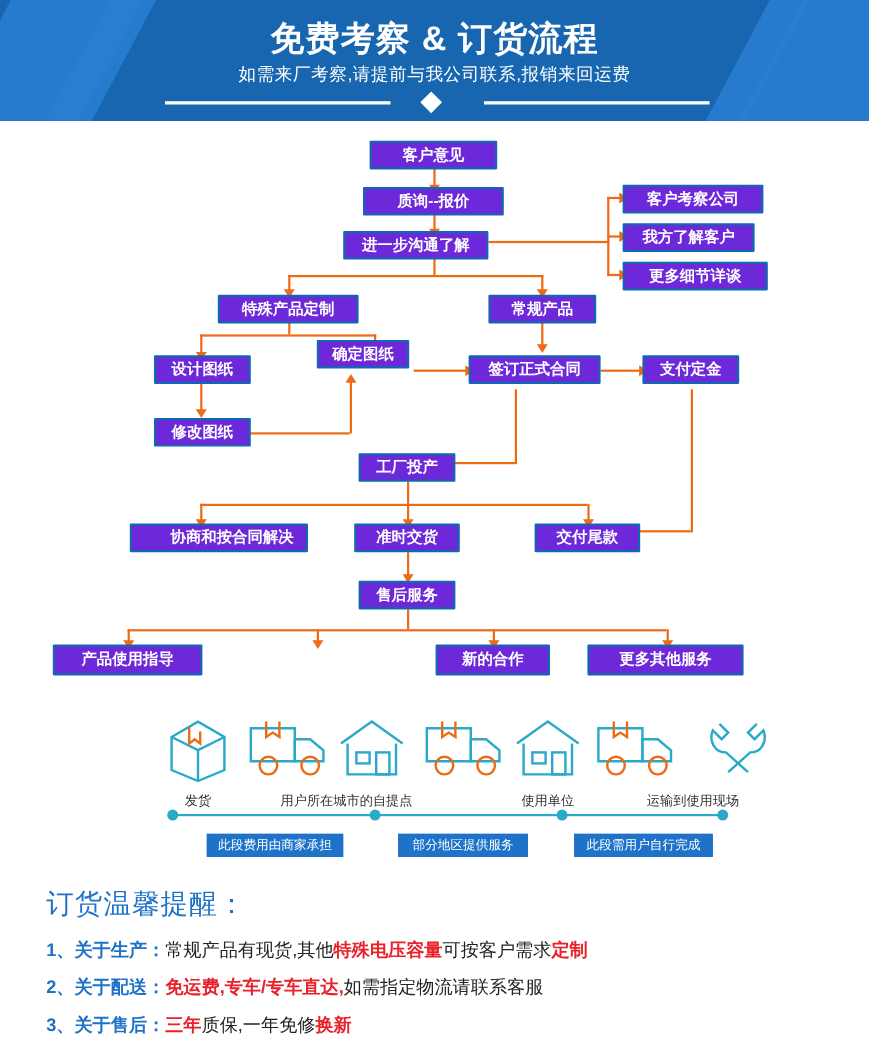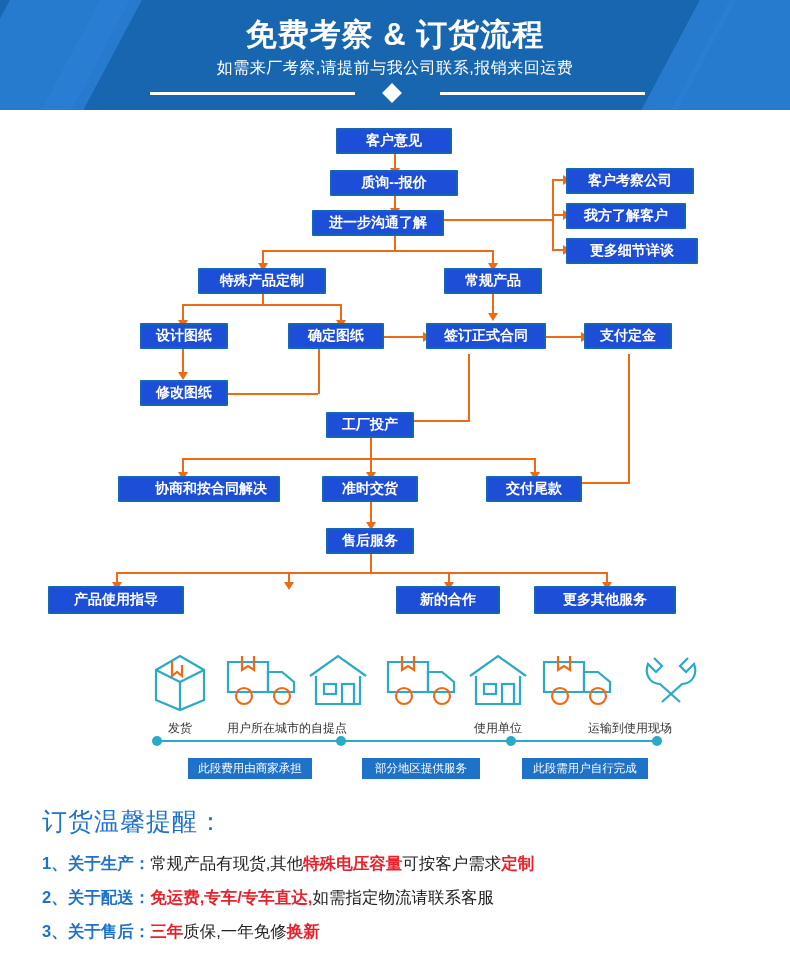--- a/index.html
+++ b/index.html
@@ -39,21 +39,21 @@
   .ul-right{left:440px;width:205px;}
   .header .diamond{
     position:absolute;left:385px;top:86px;width:14px;height:14px;
     background:#ffffff;transform:rotate(45deg);
   }
 
   
   .flow{position:absolute;left:0;top:110px;width:790px;height:530px;}
   .node{
     position:absolute;
-    background:#1d4ed8;
+    background:#6d28d9;
     border:2px solid #1565b5;
     color:#ffffff;
     font-size:14px;
     font-weight:bold;
     display:flex;align-items:center;justify-content:center;
     box-sizing:border-box;
     white-space:nowrap;
     border-radius:1px;
   }
   .line{position:absolute;background:#ee6a15;}
@@ -192,21 +192,21 @@
   <div class="node" style="left:312px;top:100px;width:132px;height:26px;">进一步沟通了解</div>
 
   <div class="node" style="left:566px;top:58px;width:128px;height:26px;">客户考察公司</div>
   <div class="node" style="left:566px;top:93px;width:120px;height:26px;text-align:right;">我方了解客户</div>
   <div class="node" style="left:566px;top:128px;width:132px;height:26px;">更多细节详谈</div>
 
   <div class="node" style="left:198px;top:158px;width:128px;height:26px;">特殊产品定制</div>
   <div class="node" style="left:444px;top:158px;width:98px;height:26px;">常规产品</div>
 
   <div class="node" style="left:140px;top:213px;width:88px;height:26px;">设计图纸</div>
-  <div class="node" style="left:288px;top:213px;width:96px;height:26px;">确定图纸</div>
+  <div class="node" style="left:288px;top:199px;width:84px;height:26px;">确定图纸</div>
   <div class="node" style="left:426px;top:213px;width:120px;height:26px;">签订正式合同</div>
   <div class="node" style="left:584px;top:213px;width:88px;height:26px;">支付定金</div>
 
   <div class="node" style="left:140px;top:270px;width:88px;height:26px;">修改图纸</div>
 
   <div class="node" style="left:326px;top:302px;width:88px;height:26px;">工厂投产</div>
 
   <div class="node" style="left:118px;top:366px;width:162px;height:26px;padding-left:24px;">协商和按合同解决</div>
   <div class="node" style="left:322px;top:366px;width:96px;height:26px;">准时交货</div>
   <div class="node" style="left:486px;top:366px;width:96px;height:26px;">交付尾款</div>
@@ -264,21 +264,21 @@
     <circle class="ico-orange" cx="58" cy="44" r="8"></circle>
     <polyline class="ico-orange" points="18,4 18,18 24,14 30,18 30,4"></polyline>
   </svg>
 
   <svg style="position:absolute;left:640px;top:14px;" width="62" height="58">
     <path class="ico-line" d="M14,6 L22,14 L16,20 L8,12 C4,22 10,32 20,32 L40,50"></path>
     <path class="ico-line" d="M48,6 L40,14 L46,20 L54,12 C58,22 52,32 42,32 L22,50"></path>
   </svg>
 
   <div class="dlabel" style="left:140px;top:82px;width:80px;">发货</div>
-  <div class="dlabel" style="left:192px;top:82px;width:190px;">用户所在城市的自提点</div>
+  <div class="dlabel" style="left:220px;top:82px;width:190px;">用户所在城市的自提点</div>
   <div class="dlabel" style="left:438px;top:82px;width:120px;">使用单位</div>
   <div class="dlabel" style="left:560px;top:82px;width:140px;">运输到使用现场</div>
 </div>
 
 <div class="timeline"></div>
 <div class="dot" style="left:152px;"></div>
 <div class="dot" style="left:336px;"></div>
 <div class="dot" style="left:506px;"></div>
 <div class="dot" style="left:652px;"></div>
 

